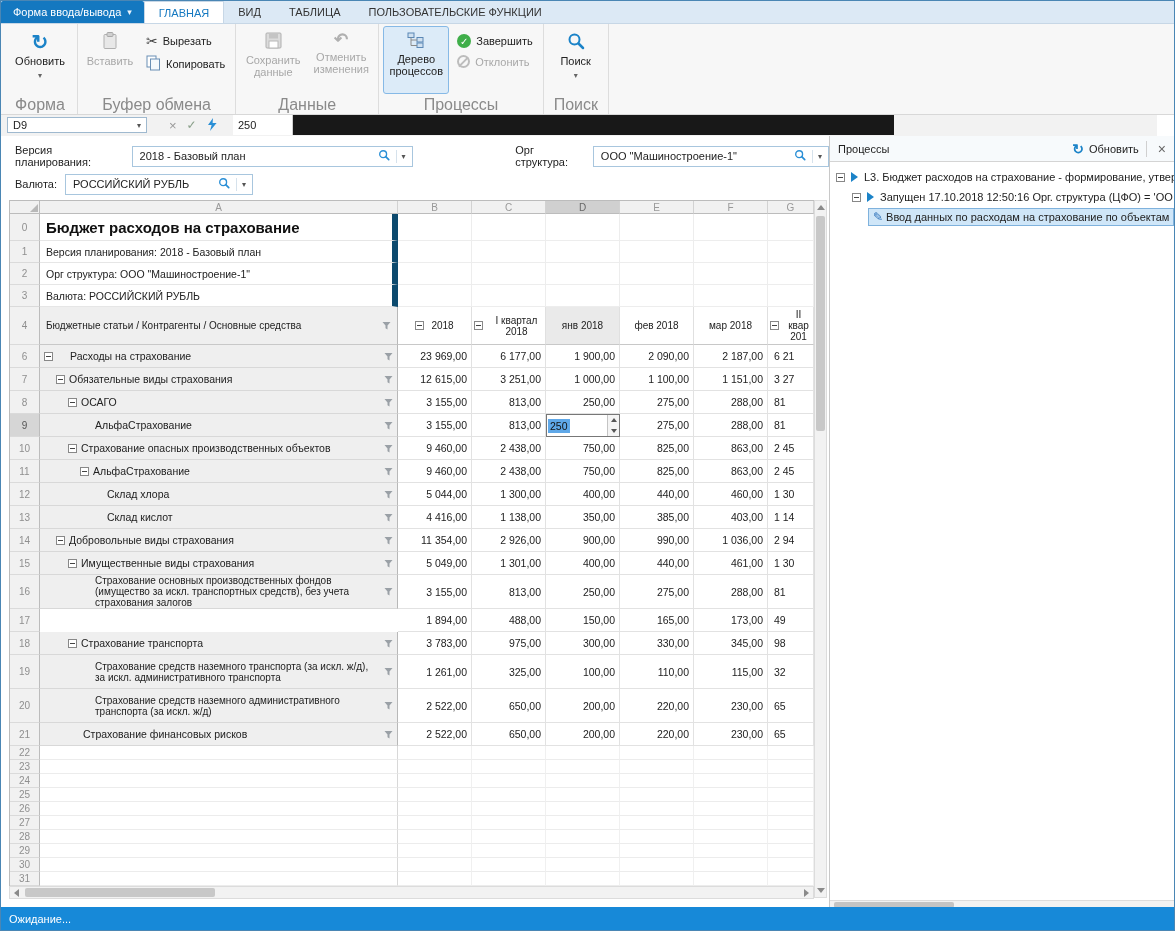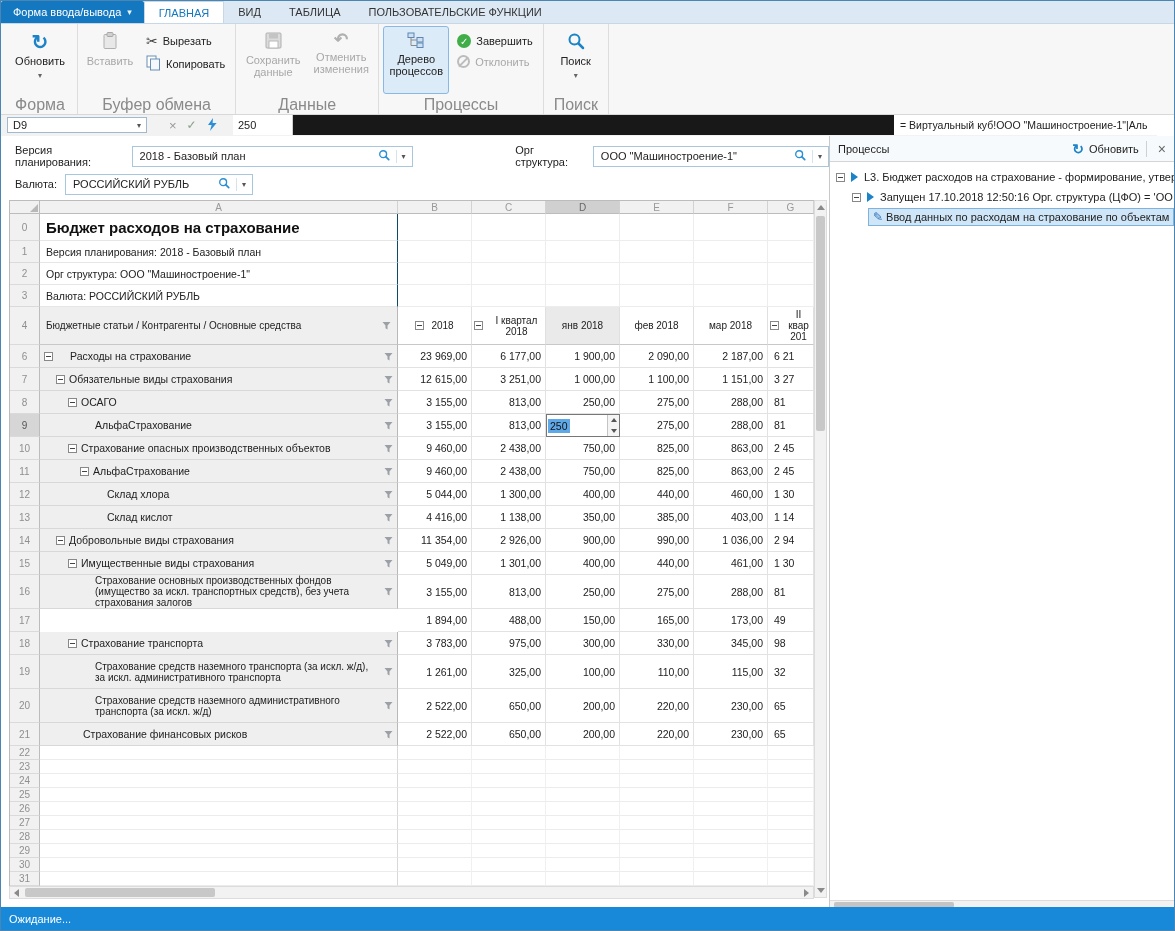--- a/index.html
+++ b/index.html
@@ -63,21 +63,21 @@
 .c-a{flex:0 0 358px}
 .c-b,.c-c,.c-d,.c-e,.c-f{flex:0 0 74px}
 .c-g{flex:1 1 auto}
 .r-letters{height:13px}
 .letter{display:flex;align-items:center;justify-content:center;background:#f1f1f1;color:#999;font-size:10px;border-right:1px solid #d2d2d2;border-bottom:1px solid #bcbcbc}
 .letter.sel{background:#d0d0d0;color:#666}
 .corner{position:relative;background:#f1f1f1;border-right:1px solid #bcbcbc;border-bottom:1px solid #bcbcbc}
 .tri{position:absolute;right:1px;bottom:1px;width:0;height:0;border-left:8px solid transparent;border-bottom:8px solid #b8b8b8}
 .r-title0{height:27px}
 .r-title{height:22px}
-.titleA{background:#fff;border-right:1px solid #0c4a6e;border-bottom:1px solid #e6e6e6;display:flex;align-items:center;padding-left:6px;white-space:nowrap}
+.titleA{background:#fff;border-right:6px solid #0c4a6e;border-bottom:1px solid #e6e6e6;display:flex;align-items:center;padding-left:6px;white-space:nowrap}
 .t0{font-size:15px;font-weight:bold;color:#111}
 .t1{font-size:10.5px;color:#222}
 .bcell{background:#fff;border-right:1px solid #ededed;border-bottom:1px solid #ededed}
 .r-head{height:38px}
 .headA{background:#efefef;border-right:1px solid #b8b8b8;border-bottom:1px solid #c8c8c8;display:flex;align-items:center;padding:0 2px 0 6px}
 .halab{flex:1;font-size:10px;color:#222}
 .hcell{background:#fff;border-right:1px solid #e0e0e0;border-bottom:1px solid #c8c8c8;display:flex;align-items:center;justify-content:center;gap:3px;font-size:10px;text-align:center;padding:2px}
 .hcell .ht{white-space:normal;line-height:11px}
 .hcell.selcol{background:#eaeaea}
 .r-data{height:23px}
@@ -259,23 +259,20 @@
     <span class="fx-x">×</span>
     <span class="fx-ok">✓</span>
     <span><svg width="10" height="13" viewBox="0 0 10 13">
           <polygon points="6,0 1,7 4.6,7 3,13 9.6,5 5.6,5" fill="#2a8fd6"></polygon>
         </svg></span>
   </div>
   <div class="fval">
       <span>250</span>
     </div>
   <div class="fdark"></div>
-  <div class="fformula">
-      <span>= Виртуальный куб!ООО "Машиностроение-1"|Аль</span>
-    </div>
 </div>
 
 <div class="main">
   <div class="leftpane">
 
     <div class="filters">
       <div class="frow">
         <span class="flabel">Версия планирования:</span>
         <div class="combo w-version">
           <span class="val">2018 - Базовый план</span>

